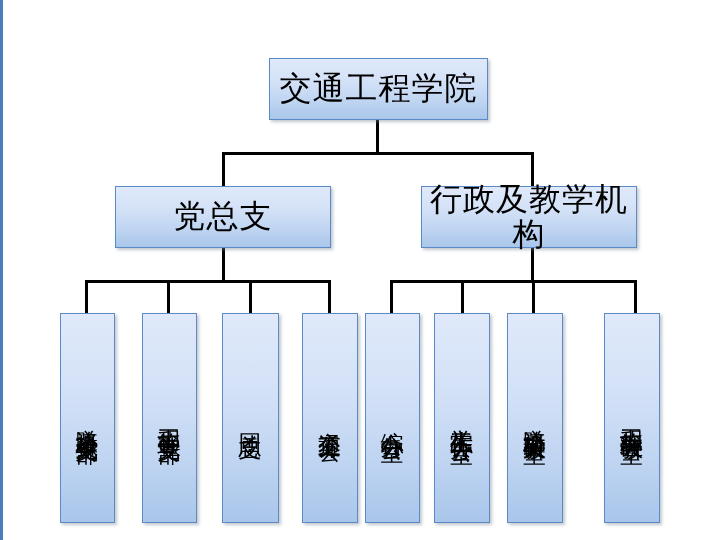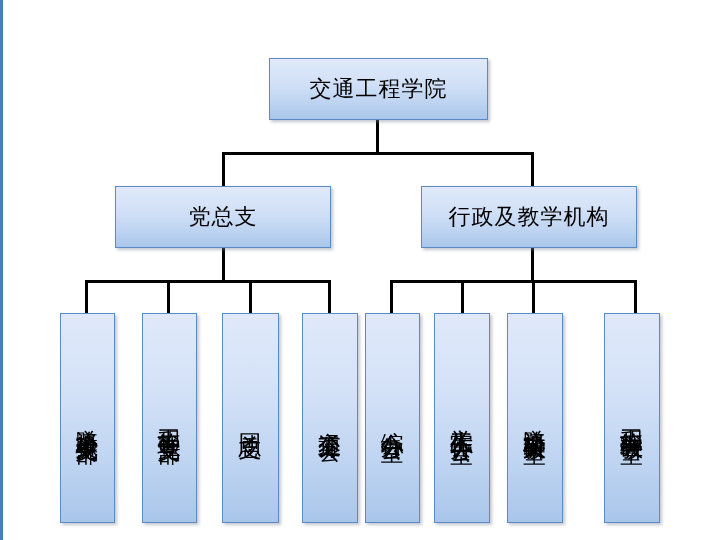--- a/index.html
+++ b/index.html
@@ -31,21 +31,21 @@
     border: 1px solid #5b8ac6;
     background: linear-gradient(to bottom, #dfe9fa 0%, #d3e1f7 38%, #bed4f1 72%, #a9c6ea 100%);
     box-shadow: 2px 2px 3px rgba(120,130,145,0.45);
     display: flex;
     align-items: center;
     justify-content: center;
     color: #000000;
     text-align: center;
   }
   .node.horiz {
-    font-size: 22px;
+    font-size: 32px;
     letter-spacing: 1px;
     line-height: 1.1;
   }
   .node.vert {
     writing-mode: vertical-rl;
     text-orientation: upright;
     font-size: 23px;
     line-height: 1.05;
     letter-spacing: 2px;
     padding: 4px 0;

